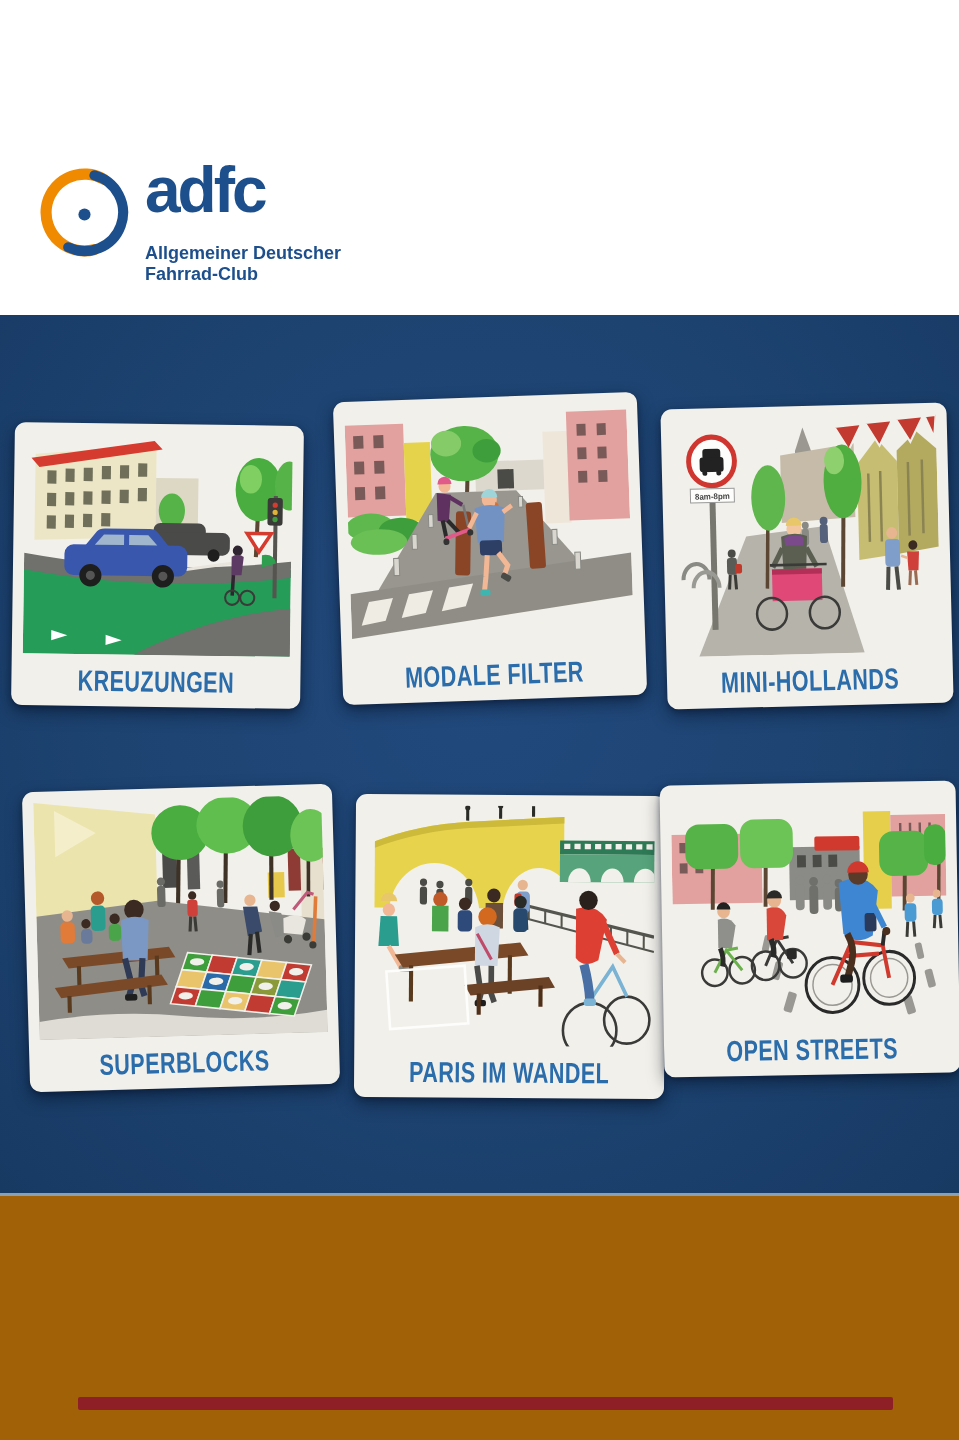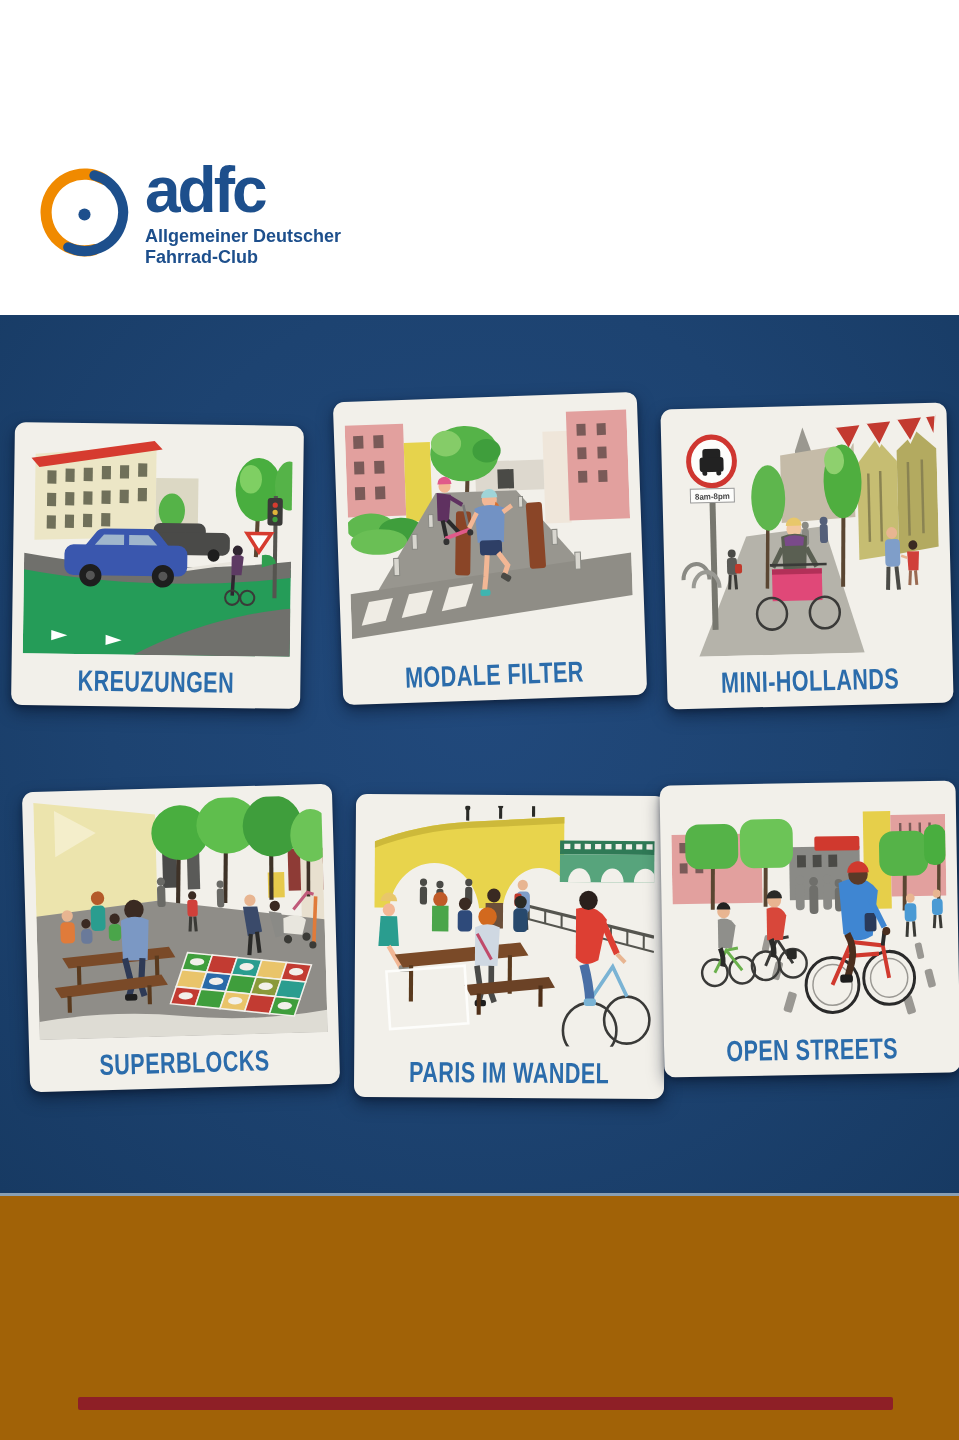--- a/index.html
+++ b/index.html
@@ -5,21 +5,21 @@
   html,body{margin:0;padding:0;}
   body{width:959px;height:1440px;background:#fff;font-family:"Liberation Sans",sans-serif;}
   .page{position:relative;width:959px;height:1440px;overflow:hidden;background:#a16207;padding-left:40px;}
 
   
   .header{position:absolute;left:0;top:0;width:959px;height:315px;background:#fff;}
   .logo{position:absolute;left:37px;top:160px;display:flex;align-items:flex-start;}
   .logo-mark{width:96px;height:96px;margin-top:5px;}
   .logo-text{margin-left:12px;}
   .brand{font-size:64px;font-weight:bold;color:#1d4f8c;letter-spacing:-3px;line-height:.95;}
-  .tagline{margin-top:5px;font-size:18px;font-weight:bold;color:#1d4f8c;line-height:1.2;}
+  .tagline{margin-top:22px;font-size:18px;font-weight:bold;color:#1d4f8c;line-height:1.2;}
 
   
   .board{position:absolute;left:0;top:315px;width:959px;height:878px;
          background:radial-gradient(ellipse at 50% 42%, #21497c 0%, #1d4371 55%, #173a63 100%);
          border-bottom:3px solid #899fb3;}
   .card{position:absolute;background:#f2f0ea;border-radius:11px;
         box-shadow:0 7px 16px rgba(5,15,35,.5),0 2px 5px rgba(5,15,35,.35);}
   .illo{position:absolute;left:11px;top:11px;right:11px;bottom:52px;width:calc(100% - 22px);height:calc(100% - 63px);}
   .caption{position:absolute;bottom:9px;left:0;right:0;text-align:center;color:#2b6cab;
            font-weight:bold;font-size:27px;letter-spacing:.5px;transform:scale(.8,1.08);white-space:nowrap;}

